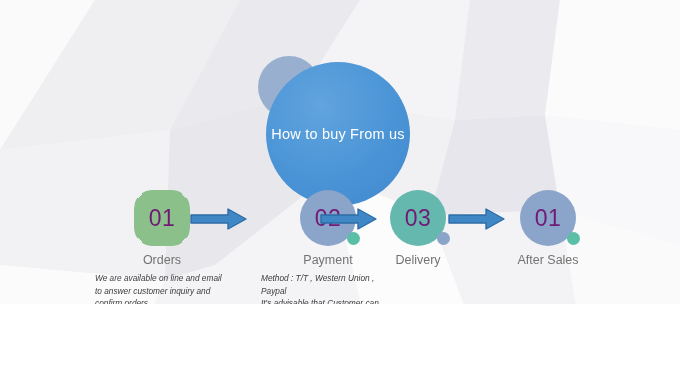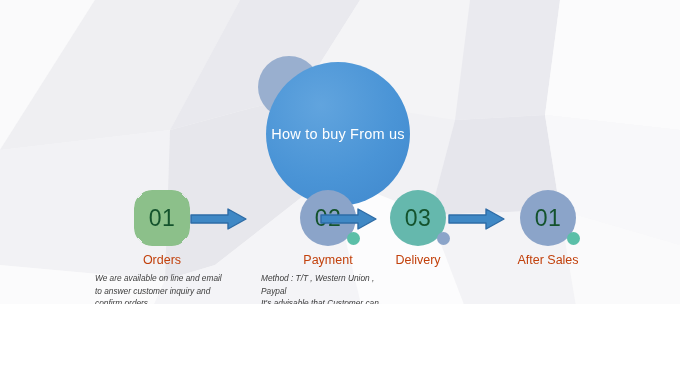--- a/index.html
+++ b/index.html
@@ -67,21 +67,21 @@
     margin: 0 auto;
   }
   .step-badge {
     position: absolute;
     left: 0; top: 0;
     width: 56px;
     height: 56px;
     display: flex;
     align-items: center;
     justify-content: center;
-    color: #14532d;
+    color: #701a75;
     font-size: 23px;
     letter-spacing: .5px;
   }
   .badge-circle { border-radius: 50%; }
   .badge-blob {
     -webkit-mask-image: radial-gradient(circle 9px at 0% 0%, transparent 99%, #000 100%),
                         radial-gradient(circle 9px at 100% 0%, transparent 99%, #000 100%),
                         radial-gradient(circle 9px at 0% 100%, transparent 99%, #000 100%),
                         radial-gradient(circle 9px at 100% 100%, transparent 99%, #000 100%);
     -webkit-mask-composite: source-in;
@@ -96,21 +96,21 @@
     position: absolute;
     right: -4px;
     bottom: 1px;
     width: 13px;
     height: 13px;
     border-radius: 50%;
   }
   .step-label {
     margin-top: 7px;
     font-size: 12.5px;
-    color: #c2410c;
+    color: #737373;
   }
   .step-body {
     margin-top: 5px;
     font-size: 8.3px;
     line-height: 1.52;
     color: #3c3c3c;
     text-align: left;
     padding: 0 3px;
     white-space: pre-line;
     font-style: italic;

